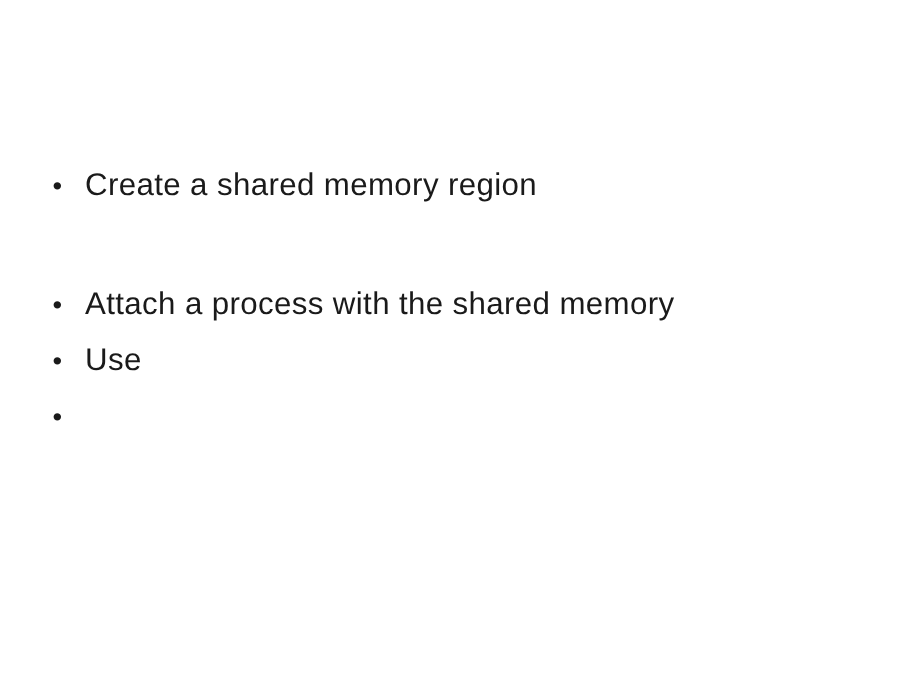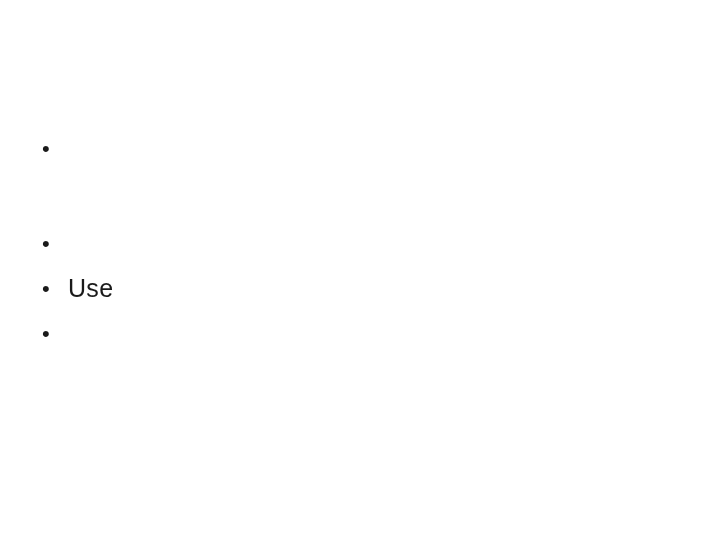--- a/index.html
+++ b/index.html
@@ -49,23 +49,25 @@
     color: #1a1a1a;
   }
 </style>
 </head>
 <body>
 
 <div class="slide">
   <ul class="bullet-list">
     <li>
       <span class="bullet-glyph">•</span>
+      <span>Create a shared memory region</span>
     </li>
     <li class="after-gap">
       <span class="bullet-glyph">•</span>
+      <span>Attach a process with the shared memory</span>
     </li>
     <li>
       <span class="bullet-glyph">•</span>
       <span>Use</span>
     </li>
     <li>
       <span class="bullet-glyph">•</span>
     </li>
   </ul>
 </div>

